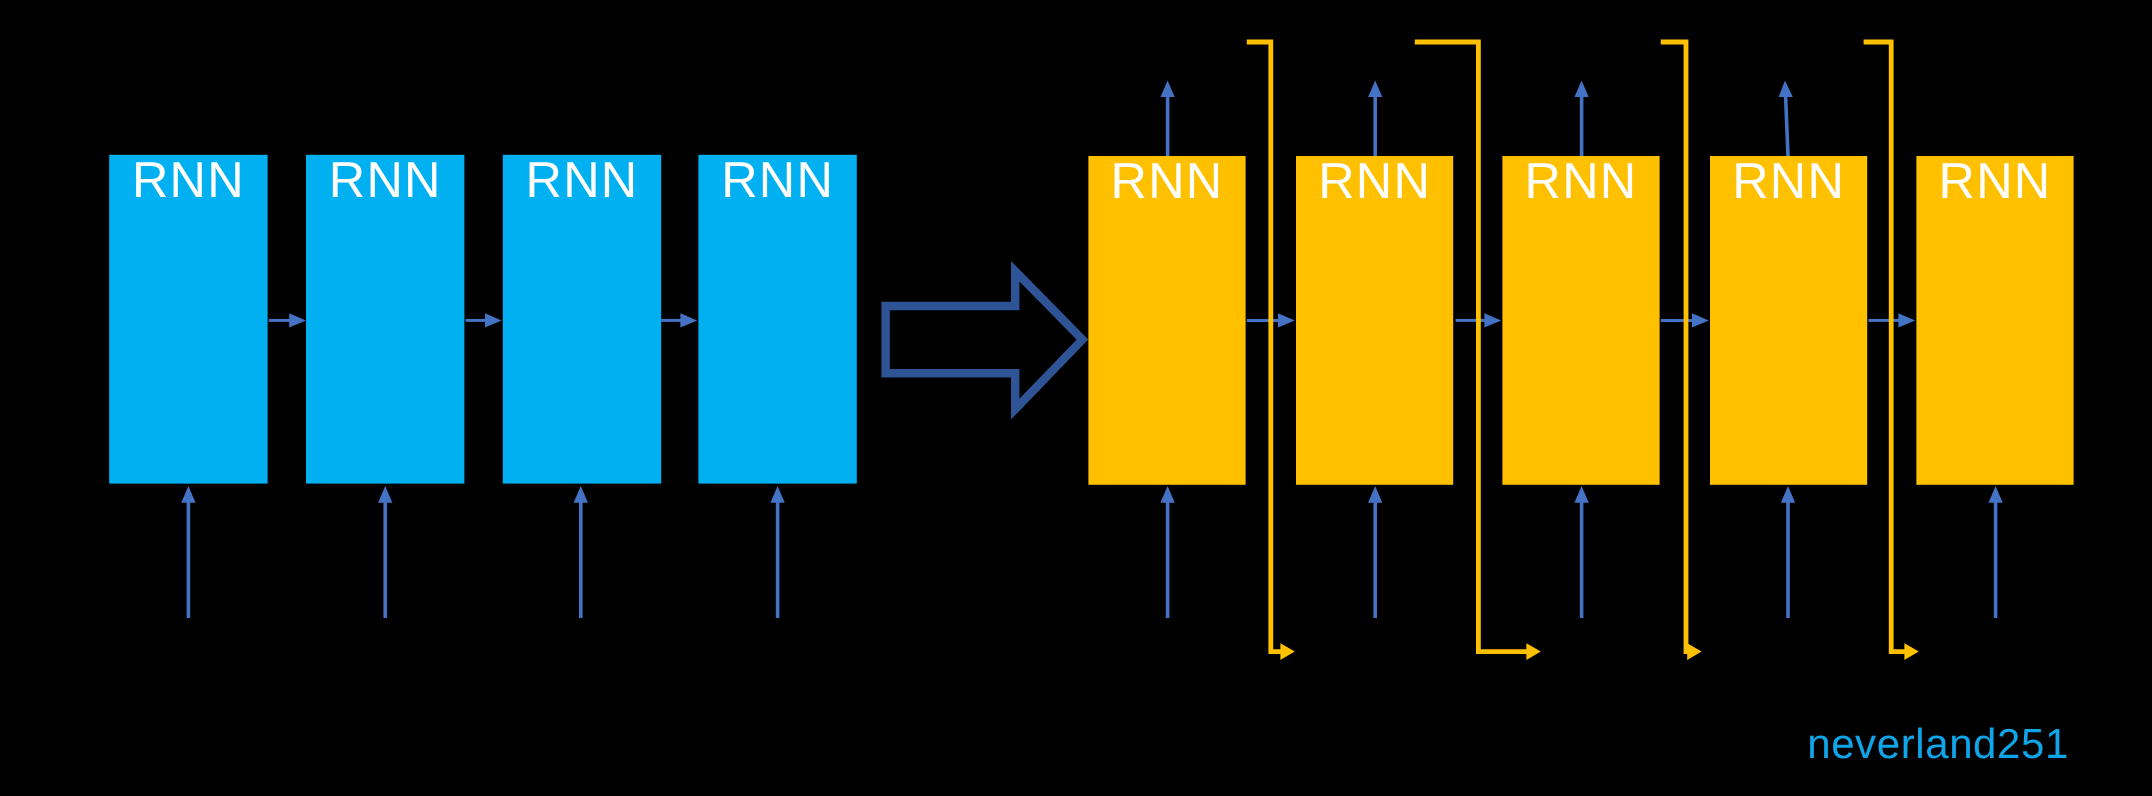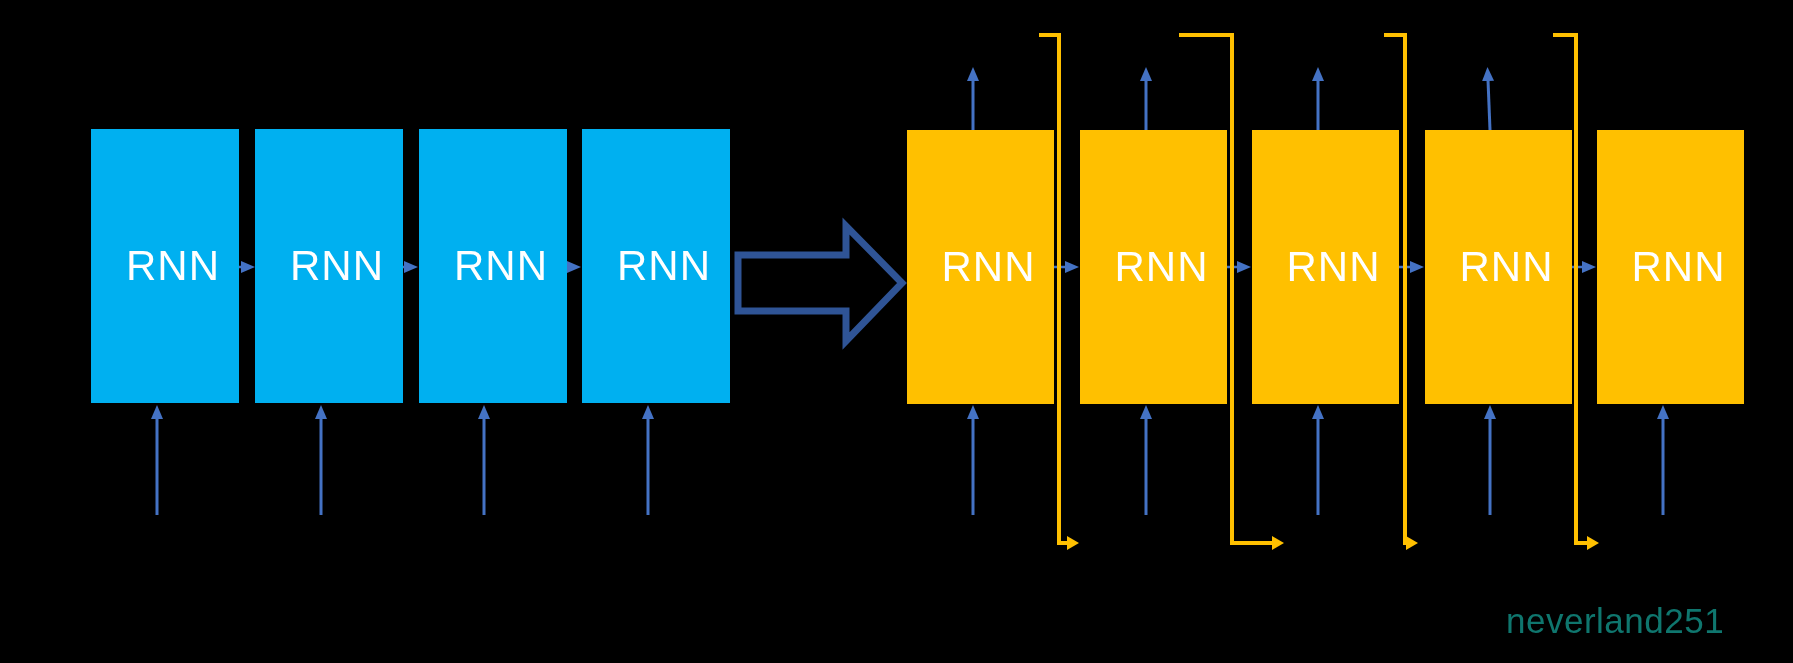--- a/index.html
+++ b/index.html
@@ -6,21 +6,21 @@
   .stage{
     position:relative;
     width:1793px;height:663px;
     background:#000;
     overflow:hidden;
     font-family:"Liberation Sans", sans-serif;
   }
   .overlay{position:absolute;left:0;top:0;width:1793px;height:663px;}
   .block{
     position:absolute;
-    display:flex;align-items:center;justify-content:center;padding-left:16px;
+    display:flex;align-items:flex-start;justify-content:center;
   }
   .block .lbl{
     font-size:42px;
     font-weight:400;
     letter-spacing:1px;
     line-height:1;
     user-select:none;
   }
   .blue-block{width:132px;height:274px;top:129px;}
   .gold-block{width:131px;height:274px;top:130px;}
@@ -122,15 +122,15 @@
   <div class="block gold-block" style="left: 1252px; background: rgb(255, 192, 0);">
     <span class="lbl" style="color: rgb(255, 255, 255);">RNN</span>
   </div>
   <div class="block gold-block" style="left: 1425px; background: rgb(255, 192, 0);">
     <span class="lbl" style="color: rgb(255, 255, 255);">RNN</span>
   </div>
   <div class="block gold-block" style="left: 1597px; background: rgb(255, 192, 0);">
     <span class="lbl" style="color: rgb(255, 255, 255);">RNN</span>
   </div>
 
-  <div class="watermark" style="color: #0f766e;">neverland251</div>
+  <div class="watermark" style="color: #0ea5e9;">neverland251</div>
 
 </div>
 
 </body></html>

